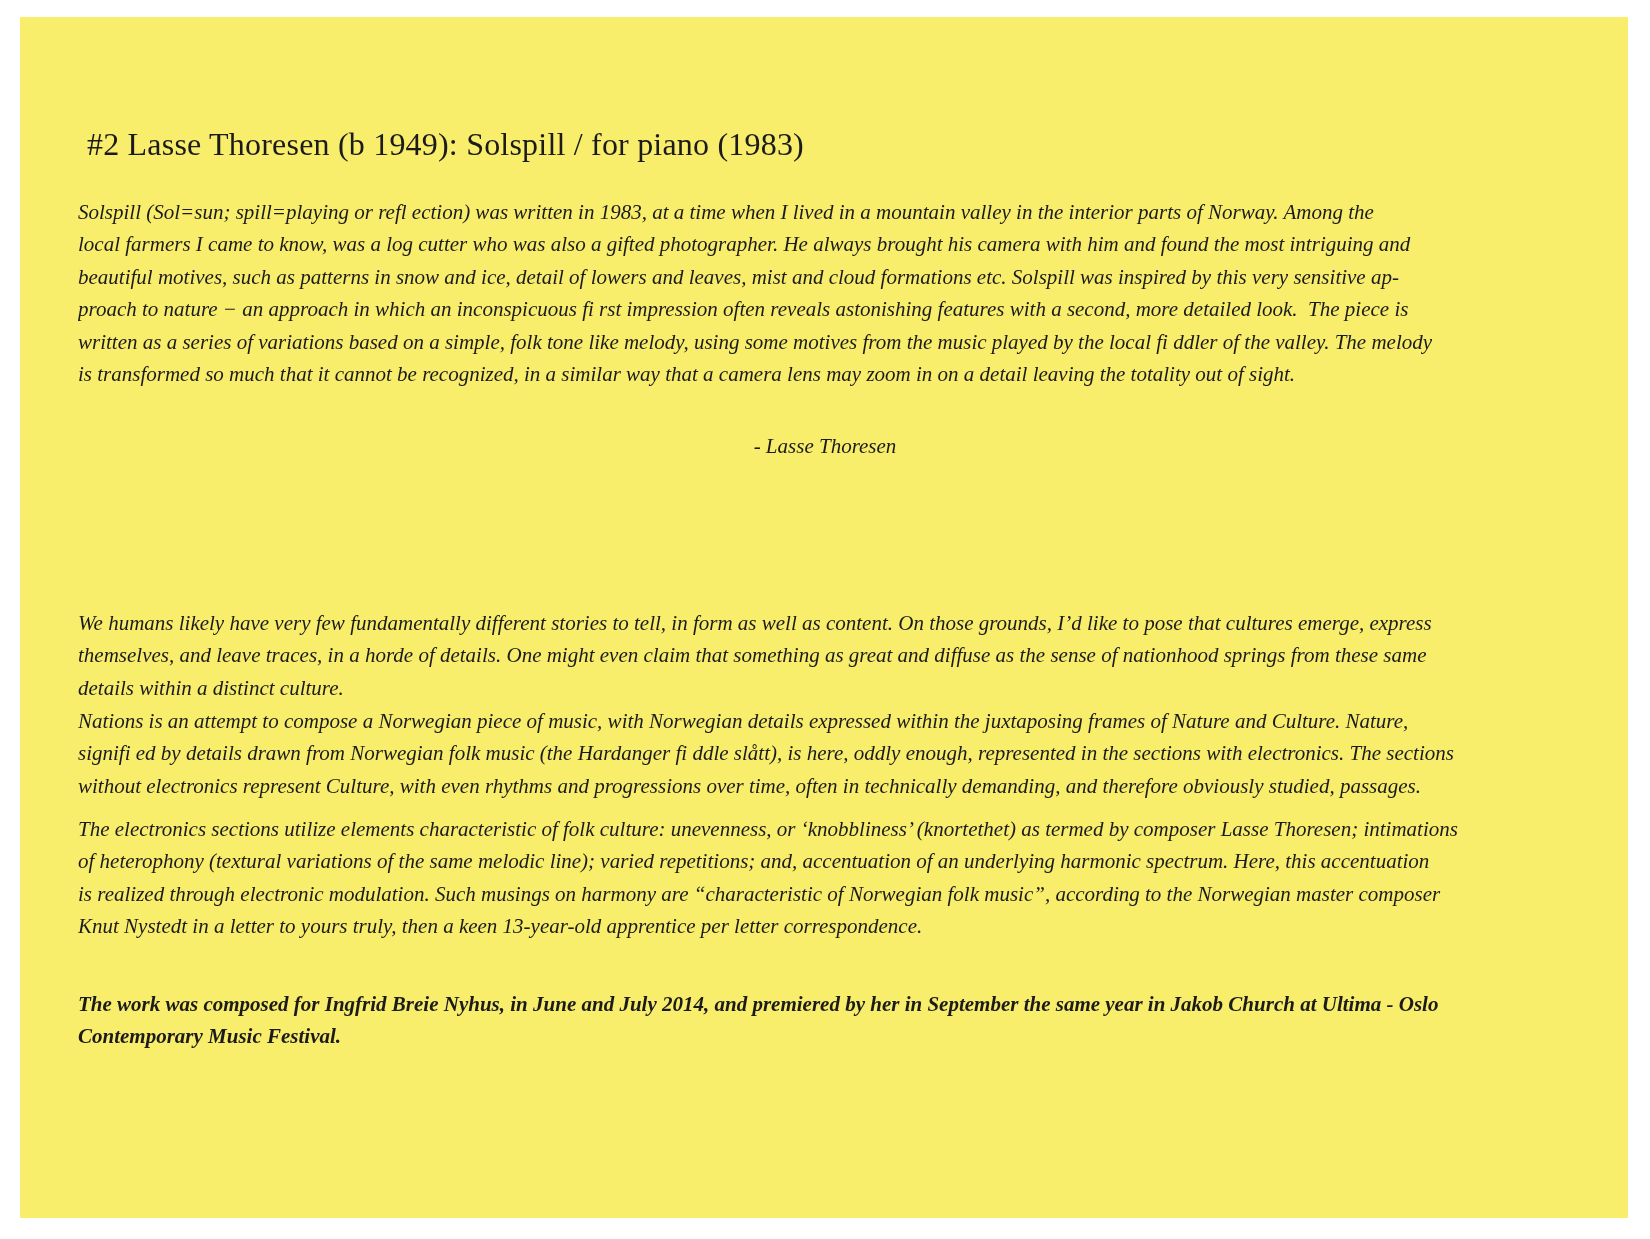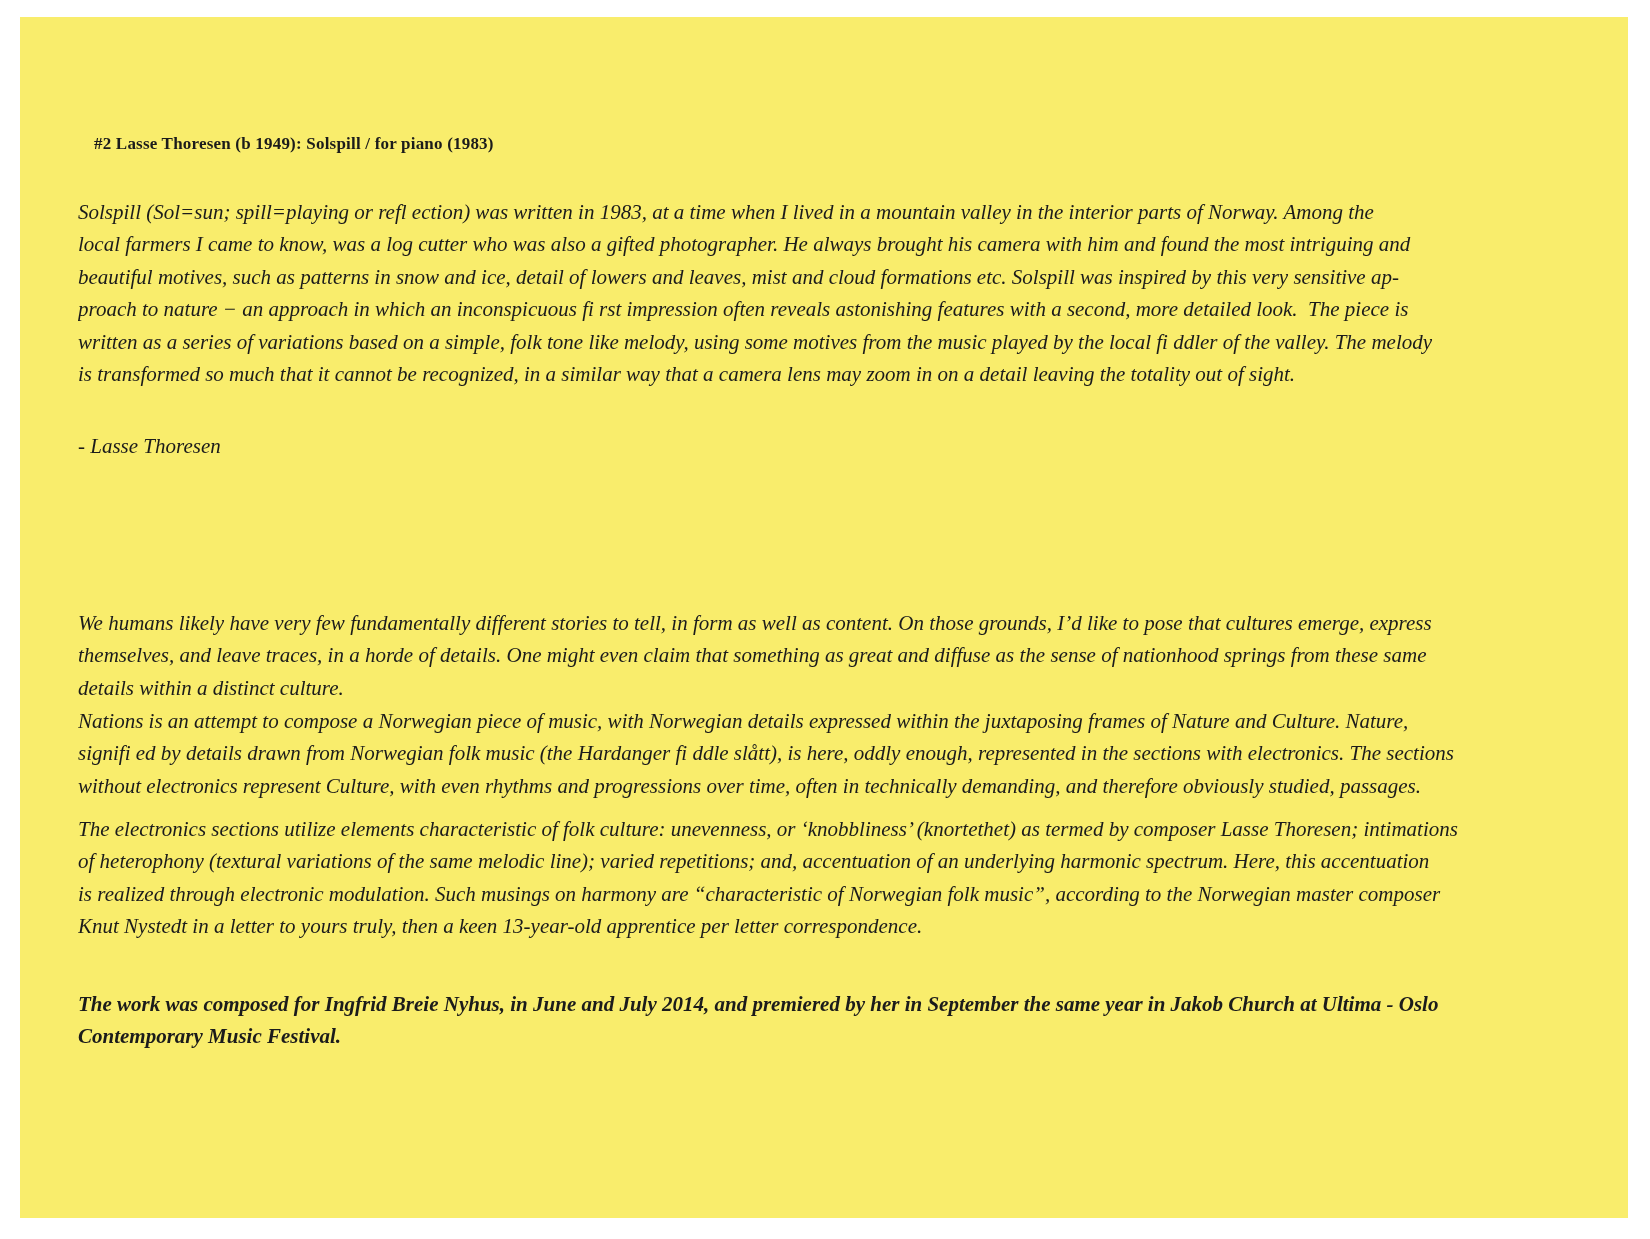--- a/index.html
+++ b/index.html
@@ -27,44 +27,44 @@
   .content {
     position: absolute;
     left: 58px;
     right: 56px;
     top: 0;
     bottom: 0;
     color: #1b1b1b;
   }
   .heading {
     position: absolute;
-    left: 16px;
+    left: 9px;
     right: 0;
-    font-weight: bold;
+    font-weight: normal;
     font-style: normal;
-    font-size: 17px;
+    font-size: 32px;
     line-height: 30px;
     white-space: pre;
     letter-spacing: 0.2px;
   }
   .para {
     position: absolute;
     left: 0;
     right: 0;
     font-style: italic;
     font-size: 21px;
     line-height: 32.4px;
     white-space: pre;
     overflow: hidden;
   }
   .attribution {
     position: absolute;
     left: 0;
     right: 0;
-    text-align: left;
+    text-align: center;
     font-style: italic;
     font-size: 21px;
     line-height: 32.4px;
     white-space: pre;
   }
   
   .h1      { top: 112px; }
   .s1p1    { top: 179px; }
   .s1attr  { top: 413px; }
   .h2      { top: 476px; }

